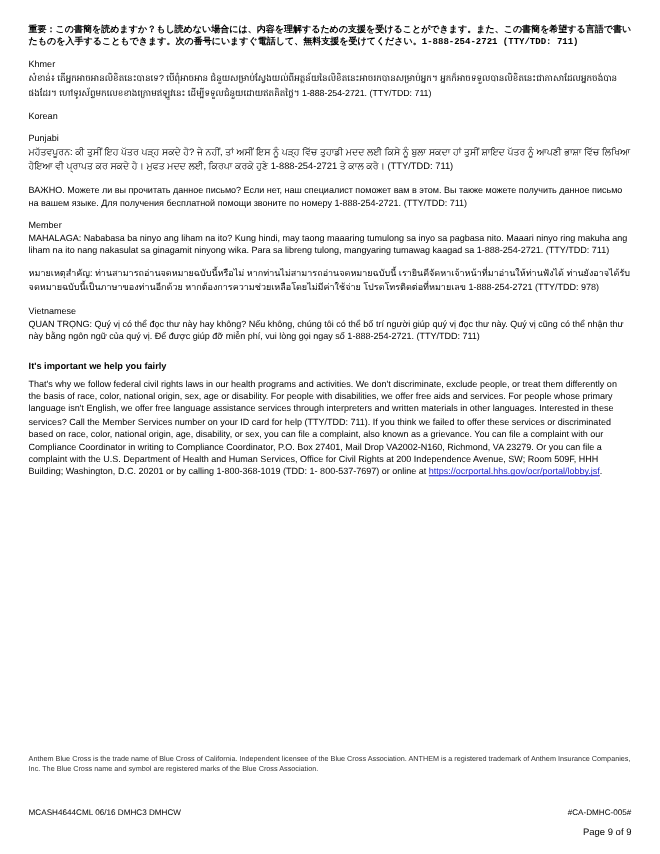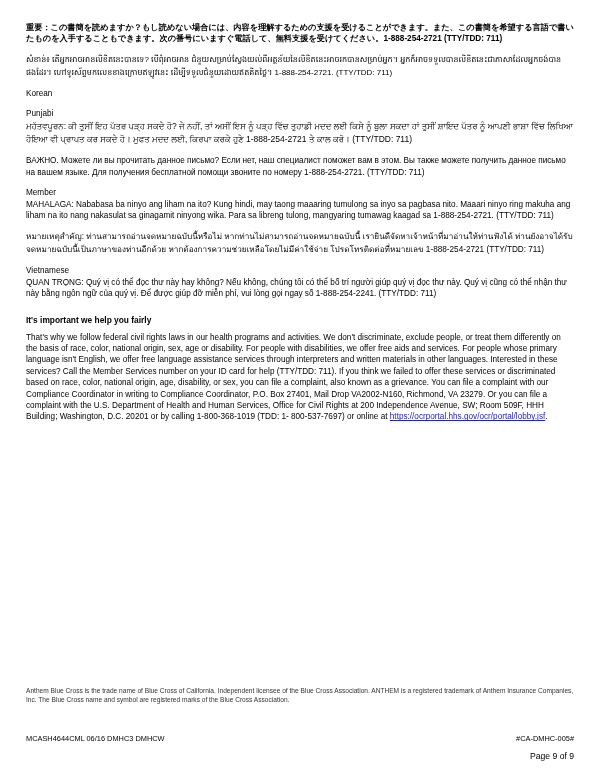--- a/index.html
+++ b/index.html
@@ -30,20 +30,21 @@
     line-height: 11px;
     margin-bottom: 1px;
   }
   .lang-text {
     font-size: 8.2px;
     line-height: 11.2px;
     text-align: left;
   }
   .first-block .lang-text {
     font-weight: bold;
+    font-family: Liberation Mono, monospace;
   }
   .khmer .lang-text {
     font-size: 8px;
     line-height: 13px;
   }
   .punjabi .lang-text {
     font-size: 8.5px;
     line-height: 13px;
   }
   .thai .lang-text {
@@ -99,20 +100,21 @@
 </head>
 <body>
 
 <div class="page">
 
   <div class="lang-block first-block">
     <div class="lang-text">重要：この書簡を読めますか？もし読めない場合には、内容を理解するための支援を受けることができます。また、この書簡を希望する言語で書いたものを入手することもできます。次の番号にいますぐ電話して、無料支援を受けてください。1-888-254-2721 (TTY/TDD: 711)</div>
   </div>
 
   <div class="lang-block khmer">
+    <div class="lang-label">Khmer</div>
     <div class="lang-text">សំខាន់៖ តើអ្នកអាចអានលិខិតនេះបានទេ? បើពុំអាចអាន ជំនួយសម្រាប់ស្វែងយល់ពីអត្ថន័យនៃលិខិតនេះអាចរកបានសម្រាប់អ្នក។ អ្នកក៏អាចទទួលបានលិខិតនេះជាភាសាដែលអ្នកចង់បានផងដែរ។ ហៅទូរស័ព្ទមកលេខខាងក្រោមឥឡូវនេះ ដើម្បីទទួលជំនួយដោយឥតគិតថ្លៃ។ 1-888-254-2721. (TTY/TDD: 711)</div>
   </div>
 
   <div class="lang-block korean">
     <div class="lang-label">Korean</div>
   </div>
 
   <div class="lang-block punjabi">
     <div class="lang-label">Punjabi</div>
     <div class="lang-text">ਮਹੱਤਵਪੂਰਨ: ਕੀ ਤੁਸੀਂ ਇਹ ਪੱਤਰ ਪੜ੍ਹ ਸਕਦੇ ਹੋ? ਜੇ ਨਹੀਂ, ਤਾਂ ਅਸੀਂ ਇਸ ਨੂੰ ਪੜ੍ਹ ਵਿੱਚ ਤੁਹਾਡੀ ਮਦਦ ਲਈ ਕਿਸੇ ਨੂੰ ਬੁਲਾ ਸਕਦਾ ਹਾਂ ਤੁਸੀਂ ਸ਼ਾਇਦ ਪੱਤਰ ਨੂੰ ਆਪਣੀ ਭਾਸ਼ਾ ਵਿੱਚ ਲਿਖਿਆ ਹੋਇਆ ਵੀ ਪ੍ਰਾਪਤ ਕਰ ਸਕਦੇ ਹੋ। ਮੁਫਤ ਮਦਦ ਲਈ, ਕਿਰਪਾ ਕਰਕੇ ਹੁਣੇ 1-888-254-2721 ਤੇ ਕਾਲ ਕਰੋ। (TTY/TDD: 711)</div>
@@ -121,26 +123,26 @@
   <div class="lang-block russian">
     <div class="lang-text">ВАЖНО. Можете ли вы прочитать данное письмо? Если нет, наш специалист поможет вам в этом. Вы также можете получить данное письмо на вашем языке. Для получения бесплатной помощи звоните по номеру 1-888-254-2721. (TTY/TDD: 711)</div>
   </div>
 
   <div class="lang-block tagalog">
     <div class="lang-label">Member</div>
     <div class="lang-text">MAHALAGA: Nababasa ba ninyo ang liham na ito? Kung hindi, may taong maaaring tumulong sa inyo sa pagbasa nito. Maaari ninyo ring makuha ang liham na ito nang nakasulat sa ginagamit ninyong wika. Para sa libreng tulong, mangyaring tumawag kaagad sa 1-888-254-2721. (TTY/TDD: 711)</div>
   </div>
 
   <div class="lang-block thai">
-    <div class="lang-text">หมายเหตุสำคัญ: ท่านสามารถอ่านจดหมายฉบับนี้หรือไม่ หากท่านไม่สามารถอ่านจดหมายฉบับนี้ เรายินดีจัดหาเจ้าหน้าที่มาอ่านให้ท่านฟังได้ ท่านยังอาจได้รับจดหมายฉบับนี้เป็นภาษาของท่านอีกด้วย หากต้องการความช่วยเหลือโดยไม่มีค่าใช้จ่าย โปรดโทรติดต่อที่หมายเลข 1-888-254-2721 (TTY/TDD: 711)</div>
+    <div class="lang-text">หมายเหตุสำคัญ: ท่านสามารถอ่านจดหมายฉบับนี้หรือไม่ หากท่านไม่สามารถอ่านจดหมายฉบับนี้ เรายินดีจัดหาเจ้าหน้าที่มาอ่านให้ท่านฟังได้ ท่านยังอาจได้รับจดหมายฉบับนี้เป็นภาษาของท่านอีกด้วย หากต้องการความช่วยเหลือโดยไม่มีค่าใช้จ่าย โปรดโทรติดต่อที่หมายเลข 1-888-254-2721 (TTY/TDD: 978)</div>
   </div>
 
   <div class="lang-block vietnamese">
     <div class="lang-label">Vietnamese</div>
-    <div class="lang-text">QUAN TRỌNG: Quý vị có thể đọc thư này hay không? Nếu không, chúng tôi có thể bố trí người giúp quý vị đọc thư này. Quý vị cũng có thể nhận thư này bằng ngôn ngữ của quý vị. Để được giúp đỡ miễn phí, vui lòng gọi ngay số 1-888-254-2241. (TTY/TDD: 711)</div>
+    <div class="lang-text">QUAN TRỌNG: Quý vị có thể đọc thư này hay không? Nếu không, chúng tôi có thể bố trí người giúp quý vị đọc thư này. Quý vị cũng có thể nhận thư này bằng ngôn ngữ của quý vị. Để được giúp đỡ miễn phí, vui lòng gọi ngay số 1-888-254-2721. (TTY/TDD: 711)</div>
   </div>
 
   <div class="section-heading">It's important we help you fairly</div>
 
   <div class="body-text"><span>That's why we follow federal civil rights laws in our health programs and activities. We don't discriminate, exclude people, or treat them differently on the basis of race, color, national origin, sex, age or disability. For people with disabilities, we offer free aids and services. For people whose primary language isn't English, we offer free language assistance services through interpreters and written materials in other languages. Interested in these services? Call the Member Services number on your ID card for help (TTY/TDD: 711). If you think we failed to offer these services or discriminated based on race, color, national origin, age, disability, or sex, you can file a complaint, also known as a grievance. You can file a complaint with our Compliance Coordinator in writing to Compliance Coordinator, P.O. Box 27401, Mail Drop VA2002-N160, Richmond, VA 23279. Or you can file a complaint with the U.S. Department of Health and Human Services, Office for Civil Rights at 200 Independence Avenue, SW; Room 509F, HHH Building; Washington, D.C. 20201 or by calling 1-800-368-1019 (TDD: 1- 800-537-7697) or online at </span><a href="#">https://ocrportal.hhs.gov/ocr/portal/lobby.jsf</a><span>.</span></div>
 
   <div class="footer-note">Anthem Blue Cross is the trade name of Blue Cross of California. Independent licensee of the Blue Cross Association. ANTHEM is a registered trademark of Anthem Insurance Companies, Inc. The Blue Cross name and symbol are registered marks of the Blue Cross Association.</div>
 
   <div class="footer-bar">
     <span>MCASH4644CML 06/16 DMHC3 DMHCW</span>

